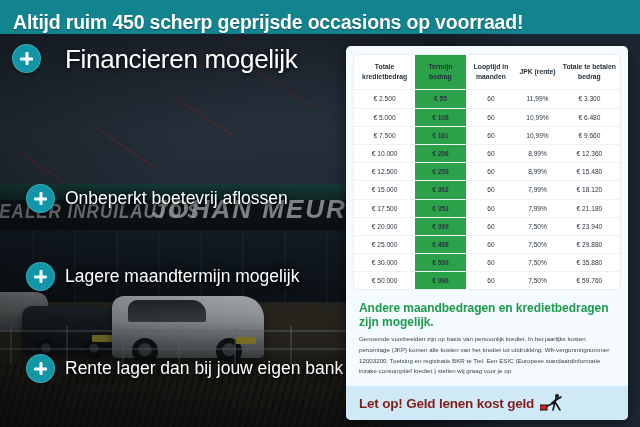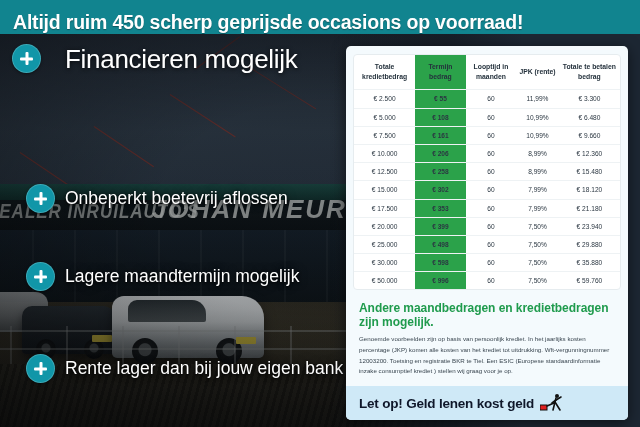--- a/index.html
+++ b/index.html
@@ -395,21 +395,21 @@
     position: absolute;
     left: 0; right: 0; bottom: 0;
     height: 34px;
     background: #cfe9f7;
     display: flex;
     align-items: center;
     padding-left: 13px;
     gap: 6px;
   }
   .warn-text {
-    color: #0f172a;
+    color: #7f1d1d;
     font-size: 13.5px;
     font-weight: bold;
     letter-spacing: -.2px;
     white-space: nowrap;
   }
   .warn-logo {
     position: relative;
     width: 24px; height: 18px;
   }
 </style>

